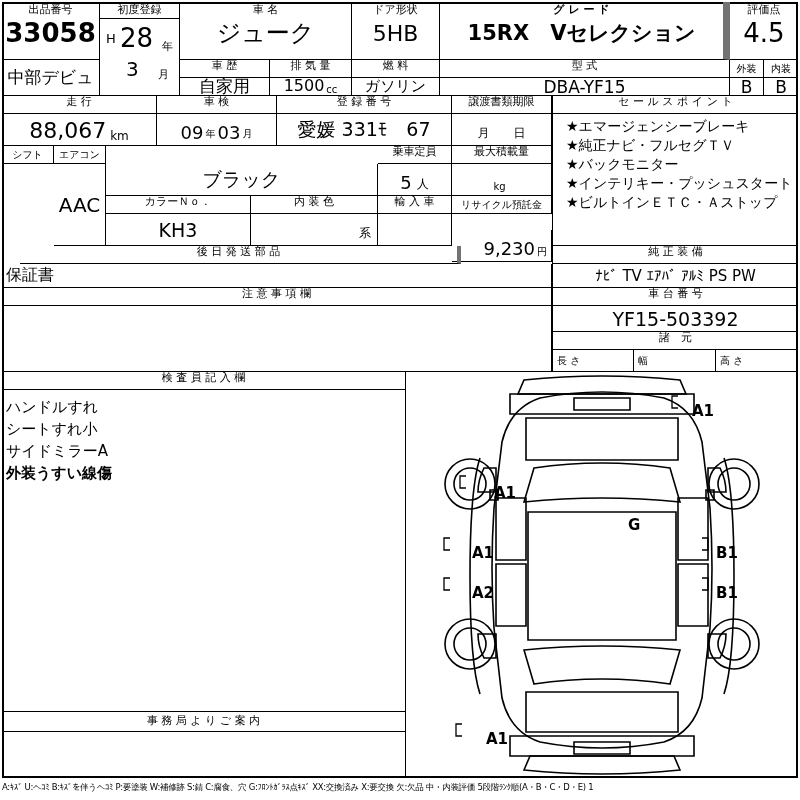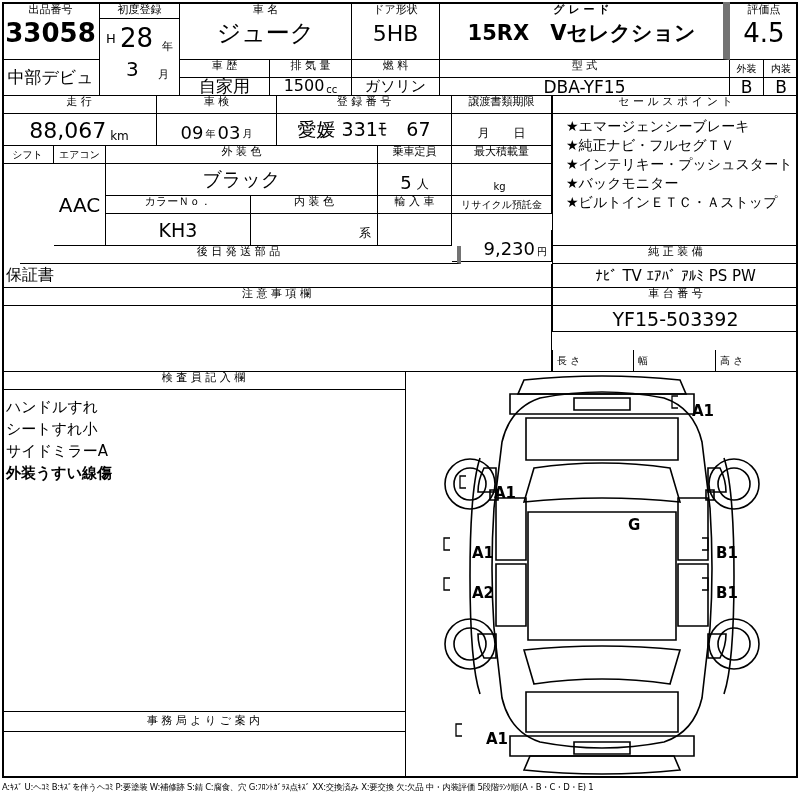--- a/index.html
+++ b/index.html
@@ -144,38 +144,35 @@
     <span class="sm" style="margin-right:24px;">月</span>
     <span class="sm">日</span>
   </div>
 
   <div class="bx" style="left:552px;top:96px;width:246px;height:18px;border:none;border-left:1px solid #000;border-bottom:1px solid #000;">
     <div class="lbl">セ ー ル ス ポ イ ン ト</div>
   </div>
   <div class="bx stack" style="left:552px;top:114px;width:246px;height:132px;border:none;border-left:1px solid #000;border-bottom:1px solid #000;padding-top:3px;">
     <div class="sp">★エマージェンシーブレーキ</div>
     <div class="sp">★純正ナビ・フルセグＴＶ</div>
+    <div class="sp">★バックモニター</div>
     <div class="sp">★インテリキー・プッシュスタート</div>
-    <div class="sp">★バックモニター</div>
     <div class="sp">★ビルトインＥＴＣ・Ａストップ</div>
   </div>
 
   <div class="bx" style="left:2px;top:146px;width:52px;height:18px;border:none;border-right:1px solid #000;border-bottom:1px solid #000;">
     <div class="xs cen" style="height:18px;">シフト</div>
   </div>
   <div class="bx" style="left:54px;top:146px;width:52px;height:18px;border:none;border-right:1px solid #000;border-bottom:1px solid #000;">
     <div class="xs cen" style="height:18px;">エアコン</div>
   </div>
   <div class="bx cen" style="left:54px;top:164px;width:52px;height:82px;border:none;border-right:1px solid #000;border-bottom:1px solid #000;">
     <span style="font-size:20px;">AAC</span>
   </div>
 
-  <div class="bx" style="left:106px;top:146px;width:272px;height:18px;border:none;border-right:1px solid #000;border-bottom:1px solid #000;">
-    <div class="lbl">外 装 色</div>
-  </div>
   <div class="bx cen" style="left:106px;top:164px;width:272px;height:32px;border:none;border-right:1px solid #000;border-bottom:1px solid #000;">
     <span style="font-size:19px;">ブラック</span>
   </div>
 
   <div class="bx" style="left:378px;top:146px;width:74px;height:18px;border:none;border-right:1px solid #000;border-bottom:1px solid #000;">
     <div class="lbl">乗車定員</div>
   </div>
   <div class="bx" style="left:378px;top:164px;width:74px;height:32px;border:none;border-right:1px solid #000;border-bottom:1px solid #000;display:flex;align-items:flex-end;justify-content:center;padding-bottom:2px;">
     <span style="font-size:18px;">5</span>
     <span class="sm" style="margin-left:5px;">人</span>
@@ -234,20 +231,23 @@
   </div>
   <div class="bx lft" style="left:2px;top:306px;width:550px;height:66px;border:none;border-right:1px solid #000;border-bottom:1px solid #000;">
     <span class="sm"></span>
   </div>
 
   <div class="bx" style="left:552px;top:288px;width:246px;height:18px;border:none;border-left:1px solid #000;border-bottom:1px solid #000;">
     <div class="lbl">車 台 番 号</div>
   </div>
   <div class="bx cen" style="left:552px;top:306px;width:246px;height:26px;border:none;border-left:1px solid #000;border-bottom:1px solid #000;">
     <span style="font-size:19px;">YF15-503392</span>
+  </div>
+  <div class="bx" style="left:552px;top:332px;width:246px;height:18px;border:none;border-left:1px solid #000;border-bottom:1px solid #000;">
+    <div class="lbl">諸　元</div>
   </div>
   <div class="bx" style="left:552px;top:350px;width:82px;height:22px;border:none;border-left:1px solid #000;border-right:1px solid #000;border-bottom:1px solid #000;">
     <div class="xs" style="padding:4px 0 0 4px;">長 さ</div>
   </div>
   <div class="bx" style="left:634px;top:350px;width:82px;height:22px;border:none;border-right:1px solid #000;border-bottom:1px solid #000;">
     <div class="xs" style="padding:4px 0 0 4px;">幅</div>
   </div>
   <div class="bx" style="left:716px;top:350px;width:82px;height:22px;border:none;border-bottom:1px solid #000;">
     <div class="xs" style="padding:4px 0 0 4px;">高 さ</div>
   </div>

